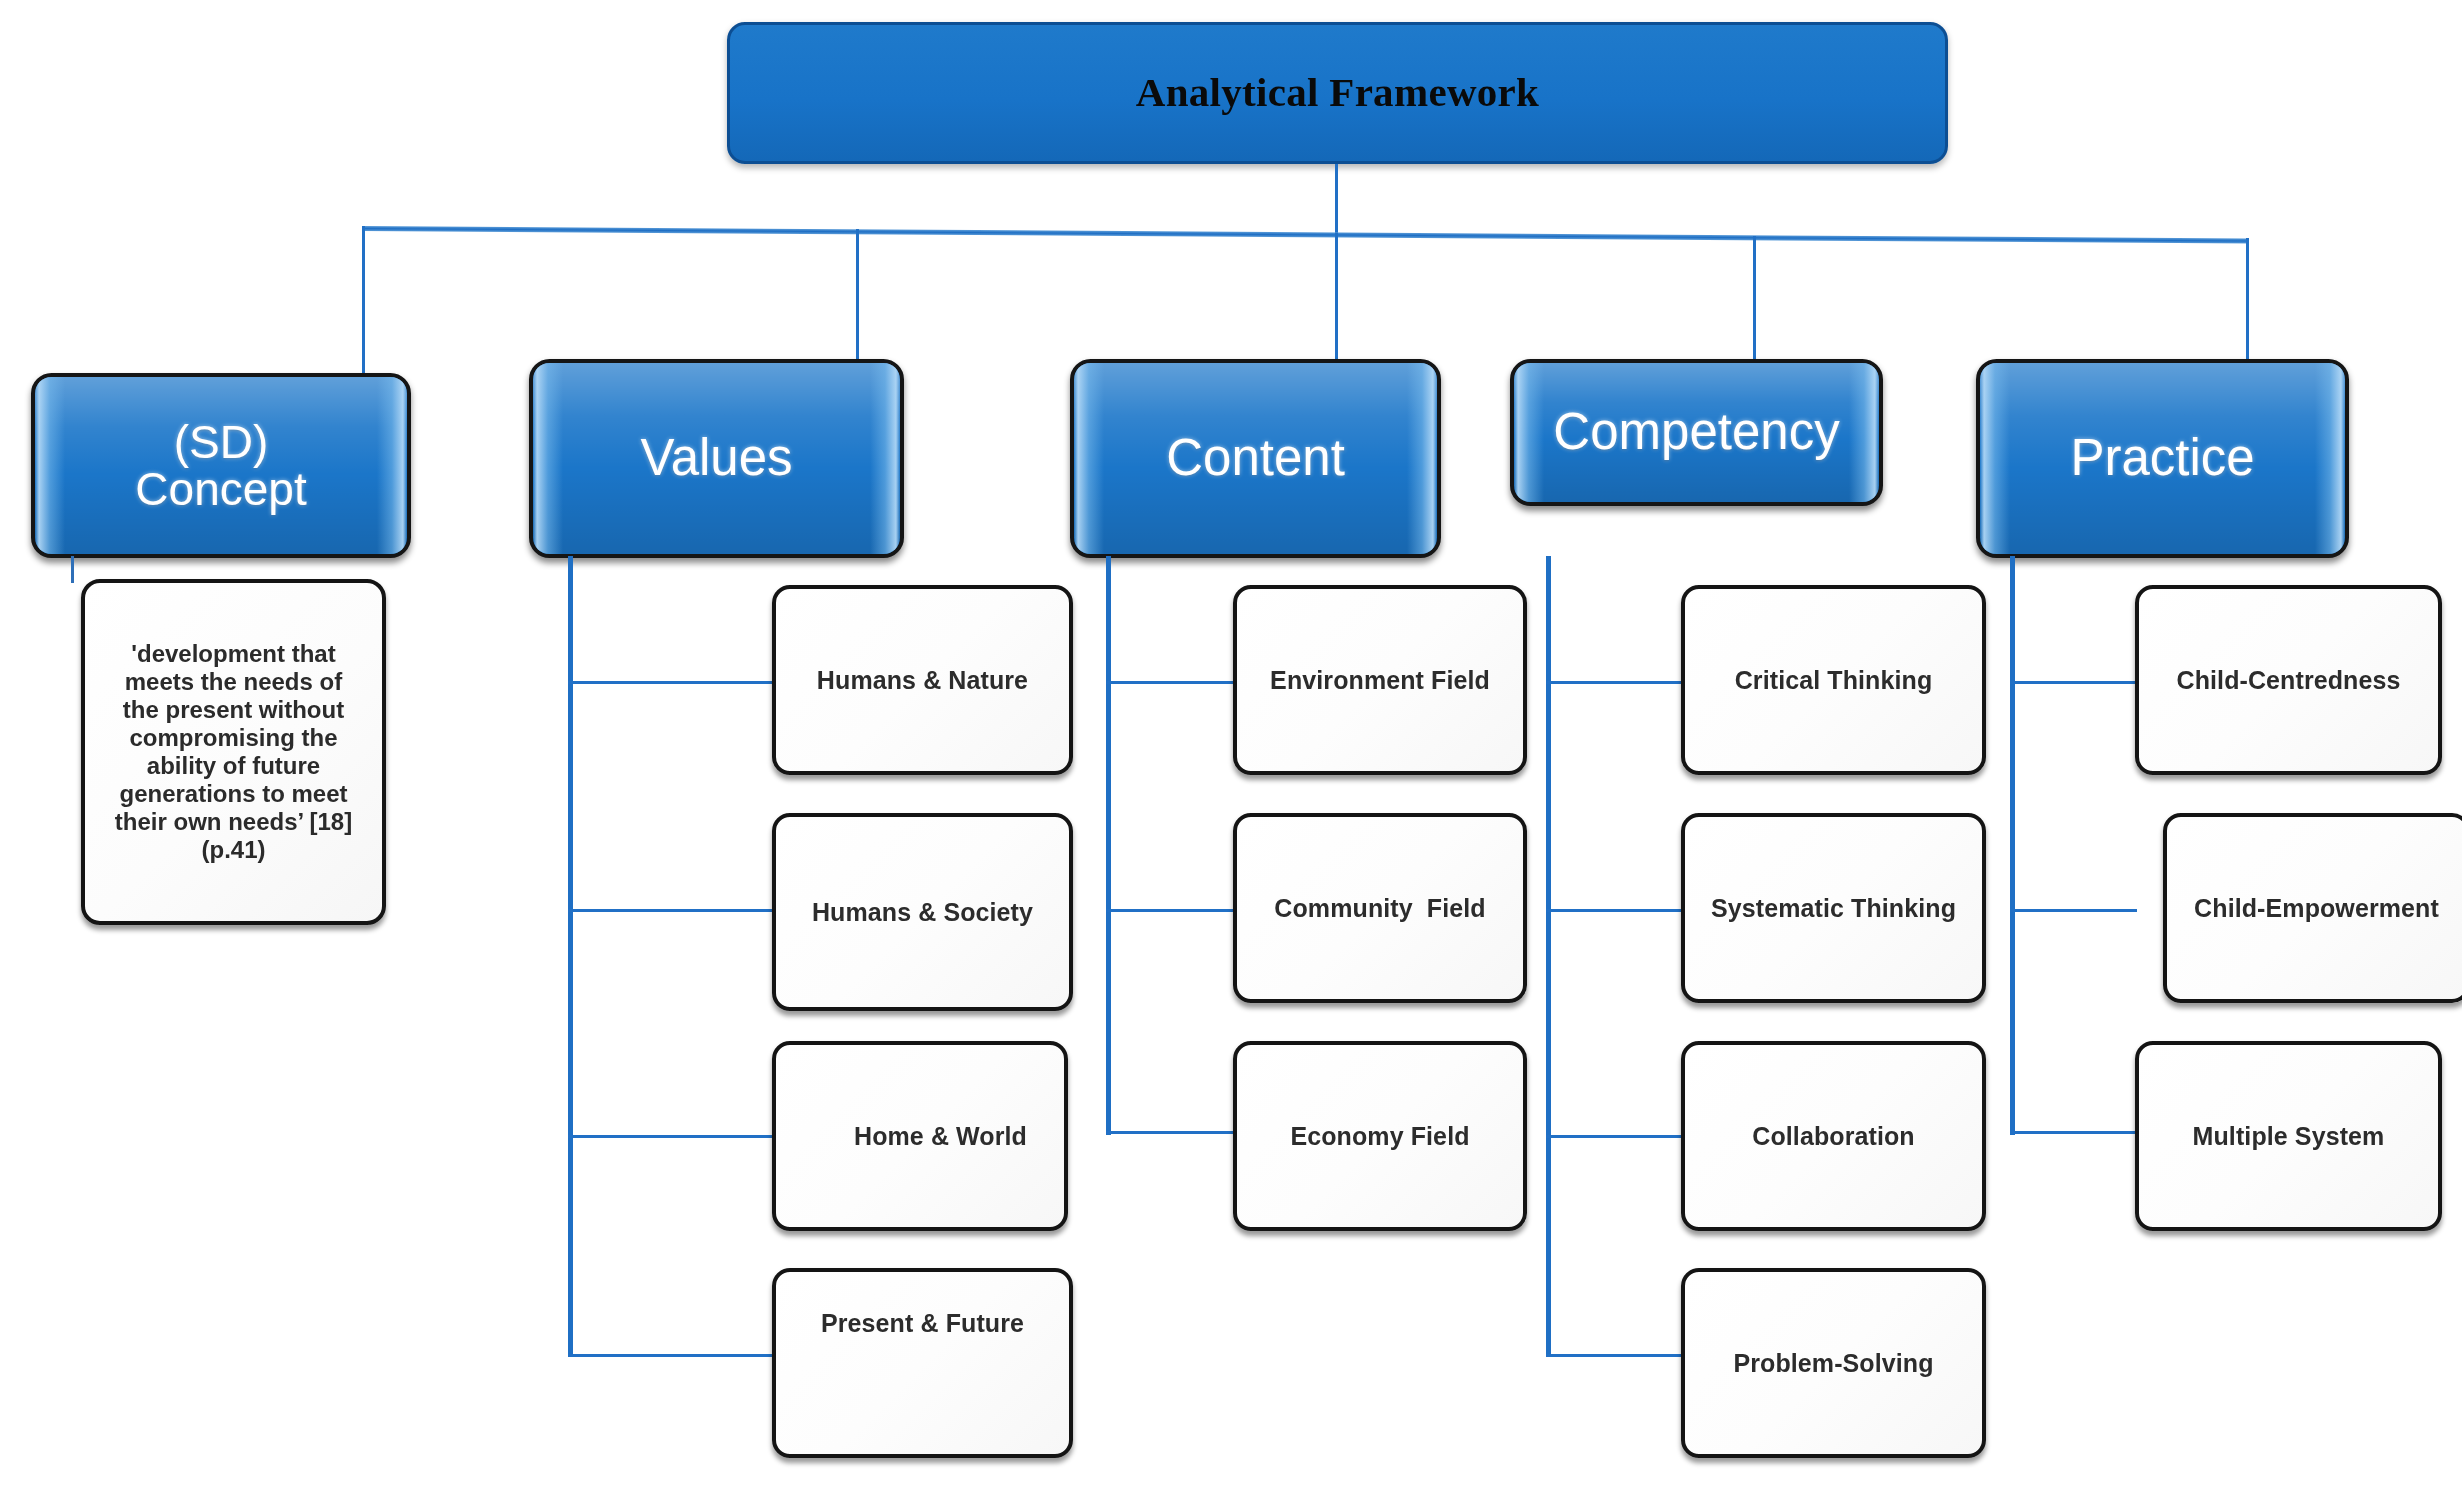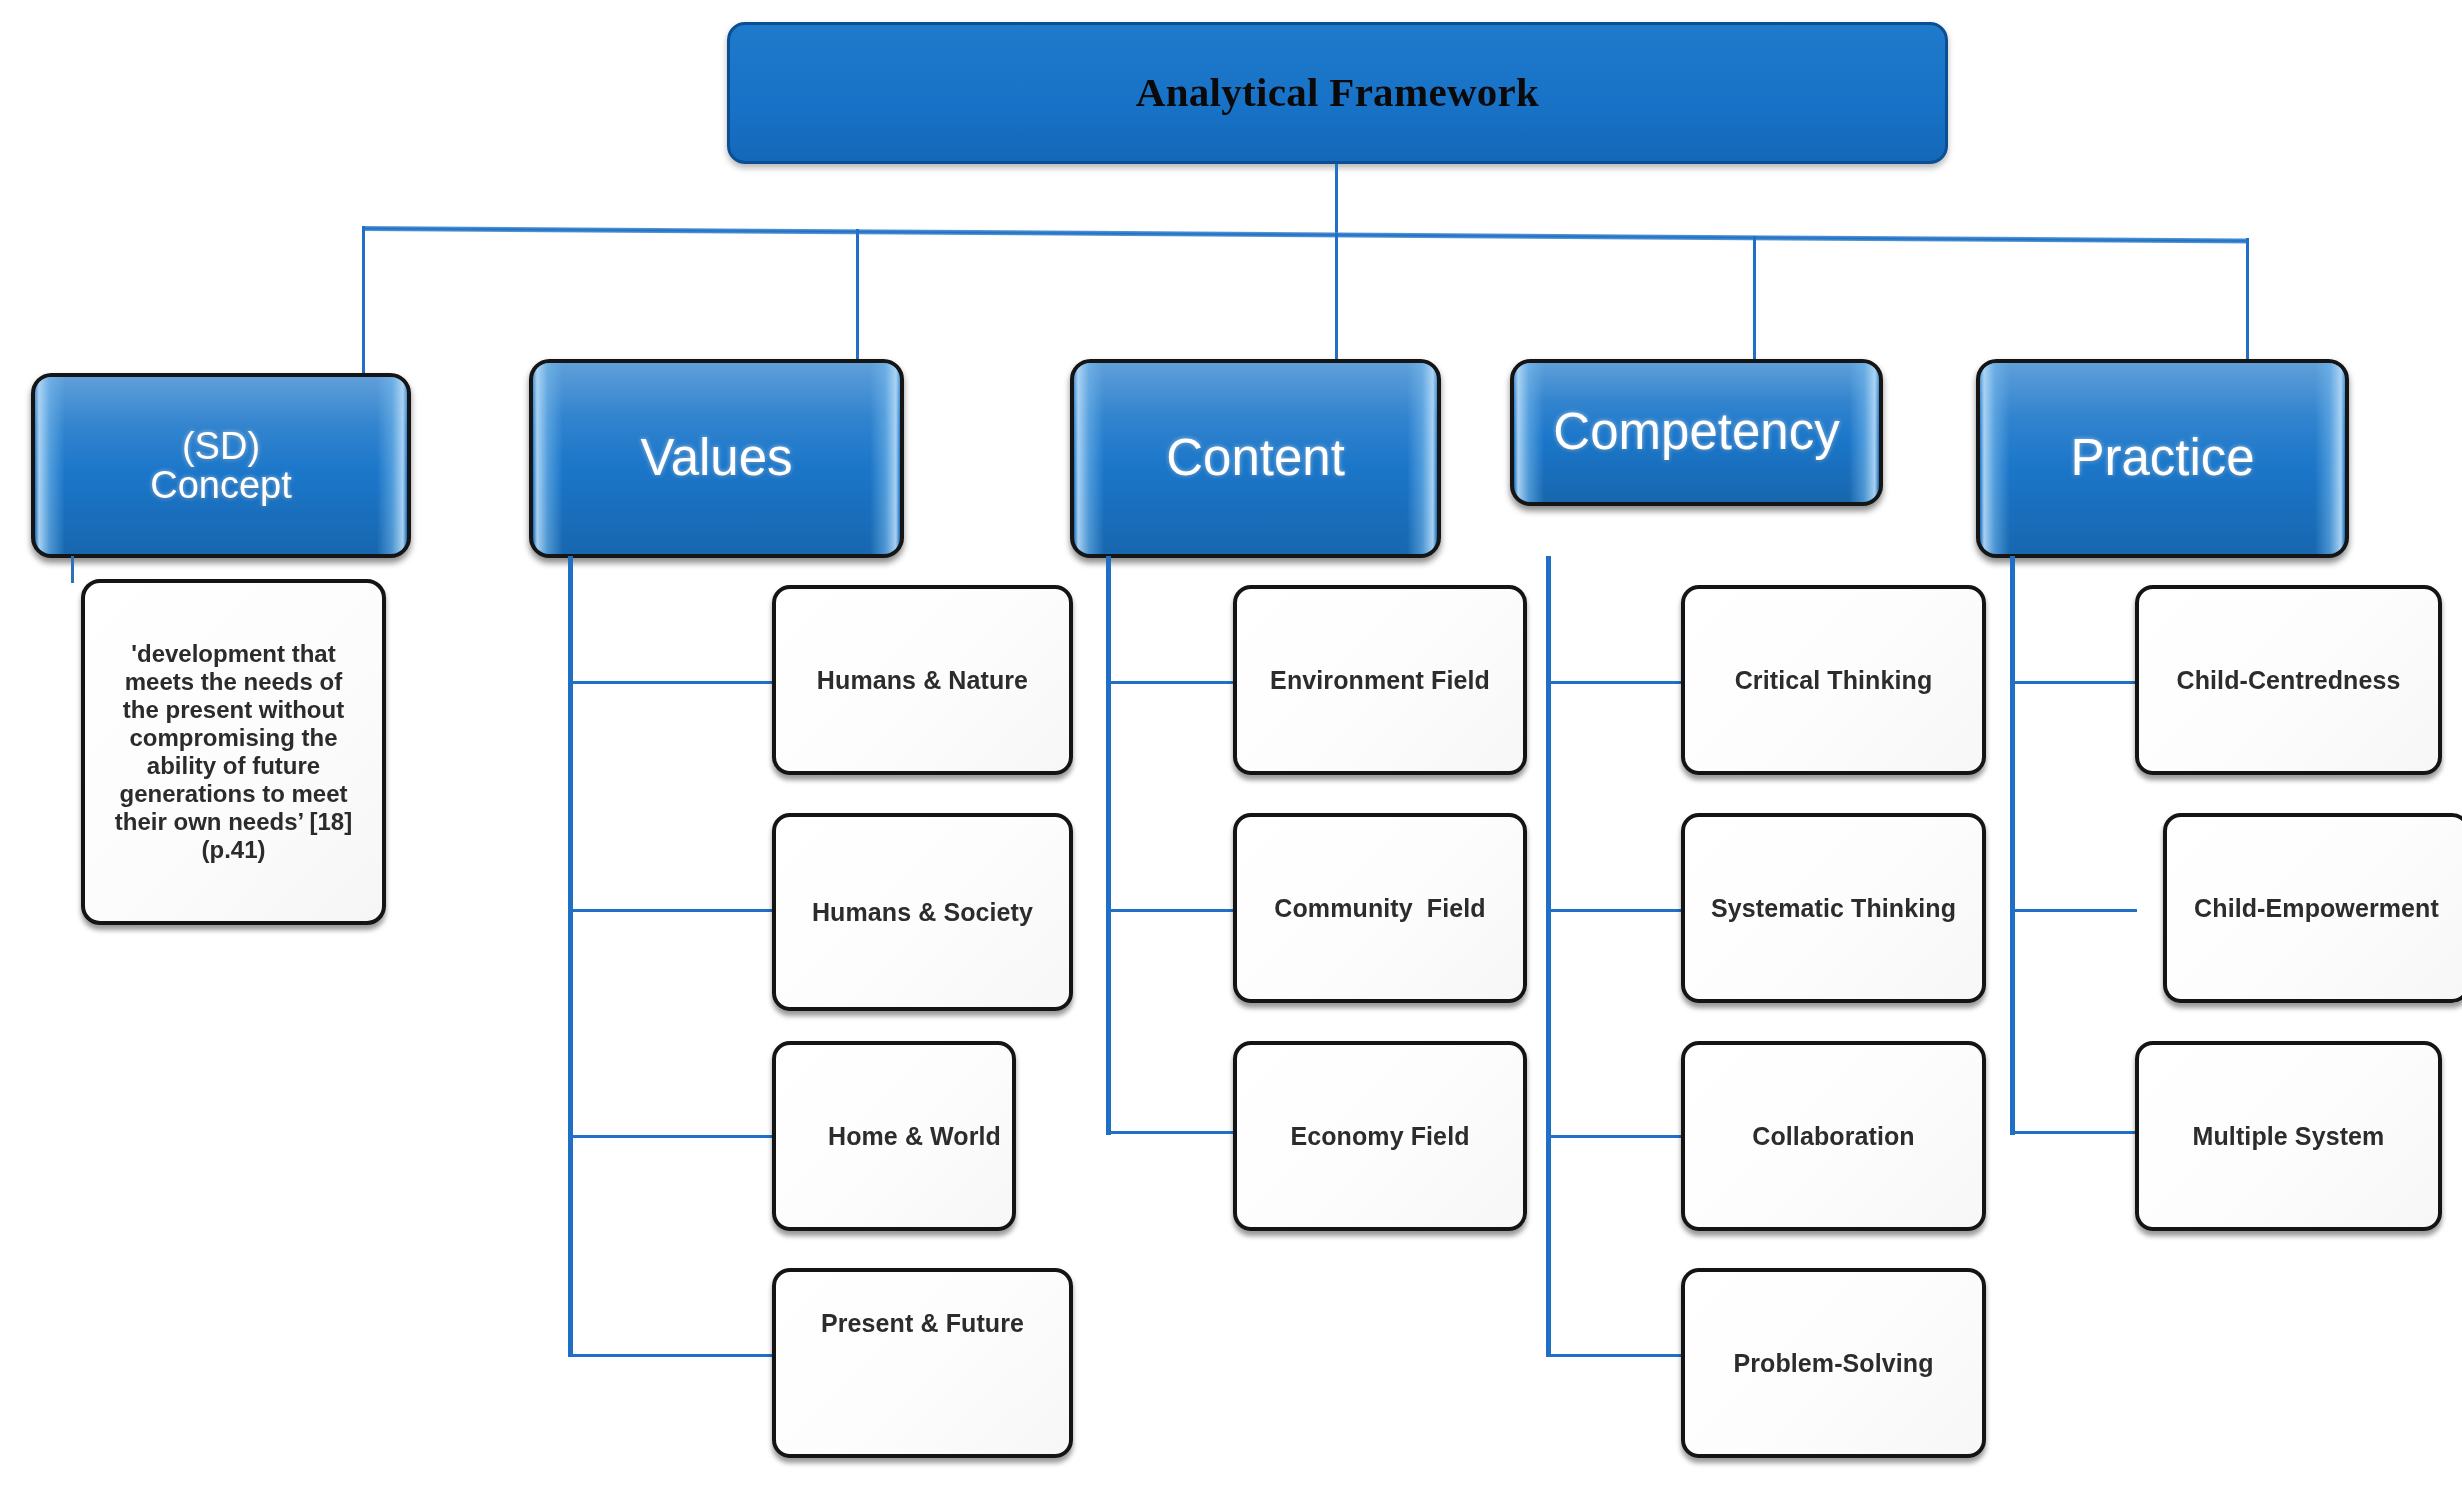--- a/index.html
+++ b/index.html
@@ -66,21 +66,21 @@
     position:relative;
     z-index:2;
     color:#ffffff;
     font-weight:400;
     font-size:51px;
     line-height:1.02;
     text-align:center;
     text-shadow:0 0 4.1px rgba(255,255,255,.55), 0 1.4px 2.1px rgba(0,0,0,.22);
     white-space:pre-line;
   }
-  .hdr-label.two-line{font-size:38px;}
+  .hdr-label.two-line{font-size:46px;}
 
   
   .leaf-box{
     position:absolute;
     box-sizing:border-box;
     background:linear-gradient(135deg,#ffffff 0%,#fdfdfd 50%,#f7f7f7 100%);
     border:4.1px solid #141414;
     border-radius:18px;
     box-shadow:0 4.1px 5.5px rgba(0,0,0,.40);
     display:flex;align-items:center;justify-content:center;
@@ -173,21 +173,21 @@
   <div class="conn conn-h" style="left:568px;top:909px;width:205px;"></div>
   <div class="conn conn-h" style="left:568px;top:1135px;width:205px;"></div>
   <div class="conn conn-h" style="left:568px;top:1354px;width:205px;"></div>
 
   <div class="leaf-box" style="left:772px;top:585px;width:301px;height:190px;">
     <span class="leaf-label">Humans &amp; Nature</span>
   </div>
   <div class="leaf-box" style="left:772px;top:813px;width:301px;height:198px;">
     <span class="leaf-label">Humans &amp; Society</span>
   </div>
-  <div class="leaf-box" style="left:772px;top:1041px;width:244px;height:190px;padding-left:41px;">
+  <div class="leaf-box" style="left:772px;top:1041px;width:296px;height:190px;padding-left:41px;">
     <span class="leaf-label">Home &amp; World</span>
   </div>
   <div class="leaf-box" style="left:772px;top:1268px;width:301px;height:190px;align-items:flex-start;padding-top:37px;">
     <span class="leaf-label">Present &amp; Future</span>
   </div>
 
   <div class="hdr-box" style="left:1070px;top:359px;width:371px;height:199px;">
     <span class="bevel"></span>
     <span class="hdr-label">Content</span>
   </div>

